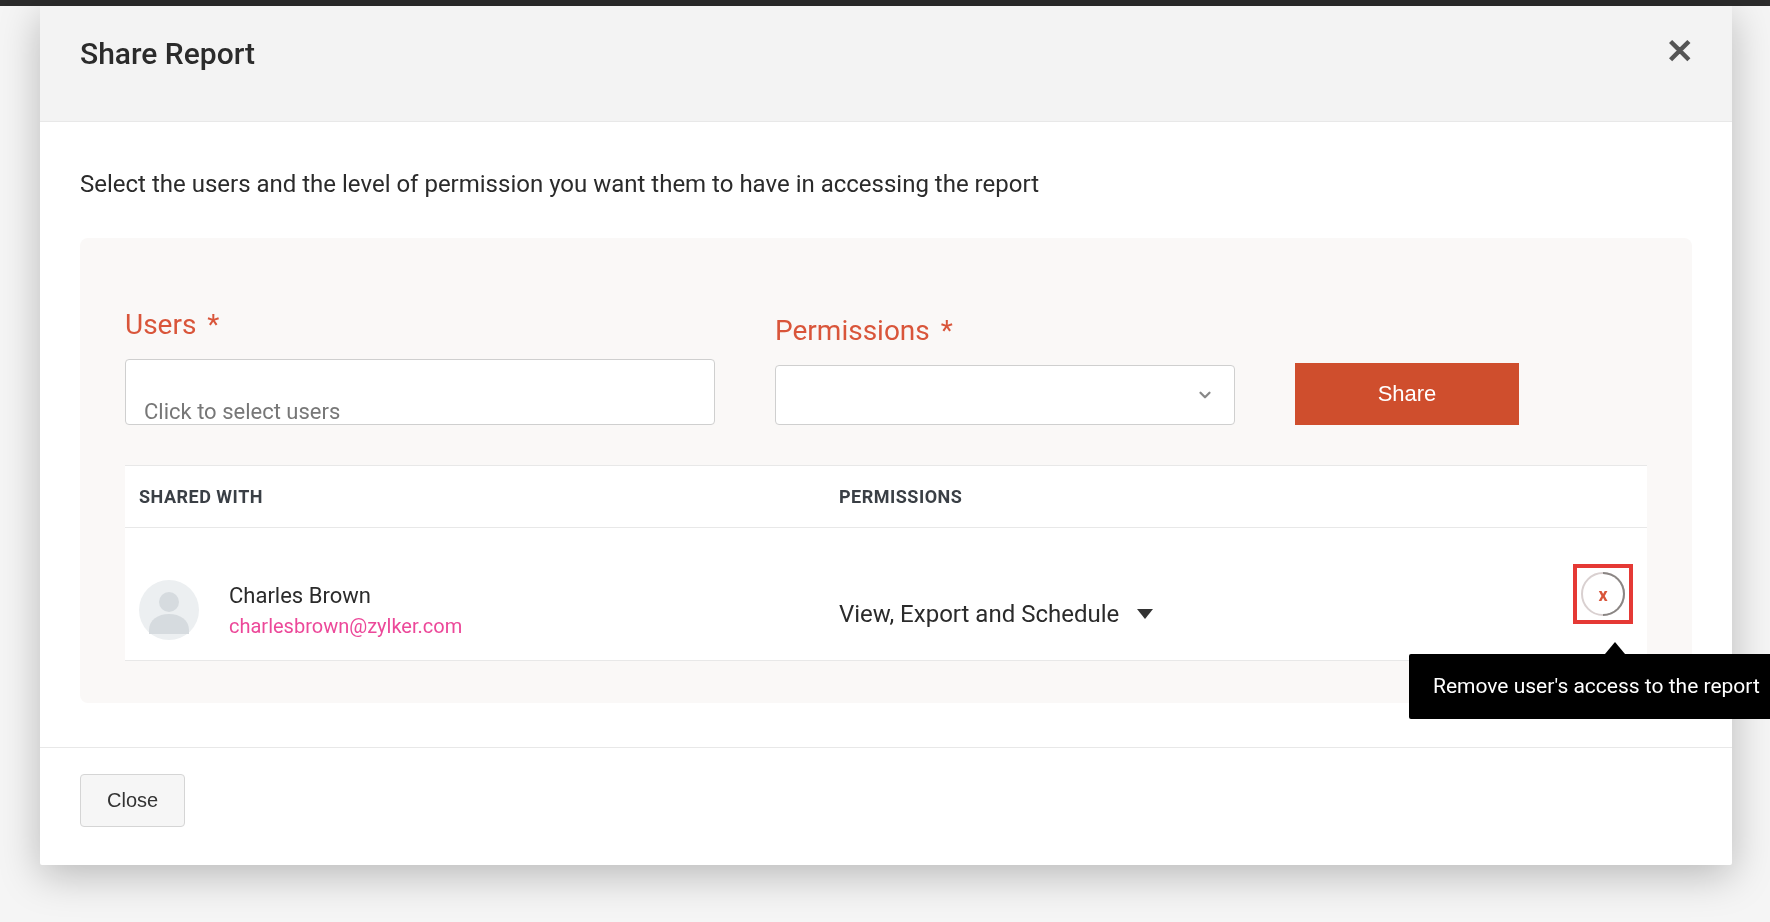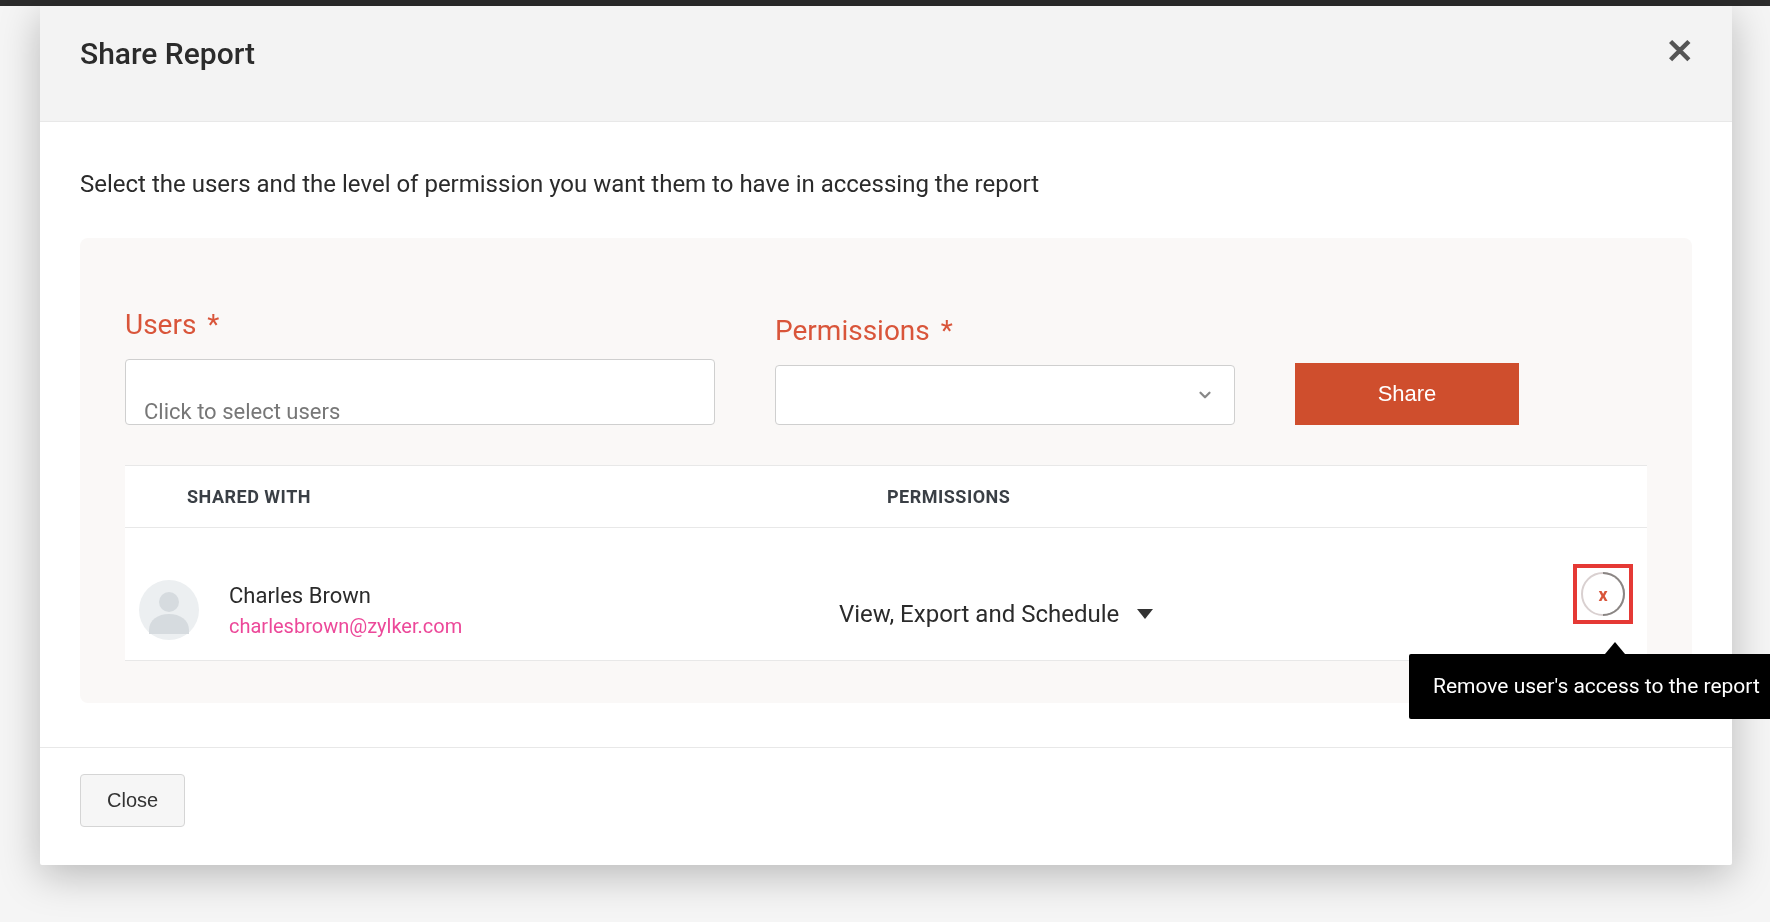--- a/index.html
+++ b/index.html
@@ -131,21 +131,21 @@
     height: 62px;
     border-bottom: 1px solid #e8e8e8;
     padding: 0 14px;
   }
   .th {
     font-size: 18px;
     font-weight: 700;
     color: #3a3f45;
     letter-spacing: 0.5px;
   }
-  .col-user { flex: 0 0 700px; margin-left: 48px; }
+  .col-user { flex: 0 0 700px; }
   .col-perm { flex: 1 1 auto; }
   .col-action { flex: 0 0 100px; }
   .table-row {
     display: flex;
     align-items: center;
     padding: 20px 14px 20px 14px;
     border-bottom: 1px solid #e8e8e8;
     position: relative;
   }
   .avatar {

